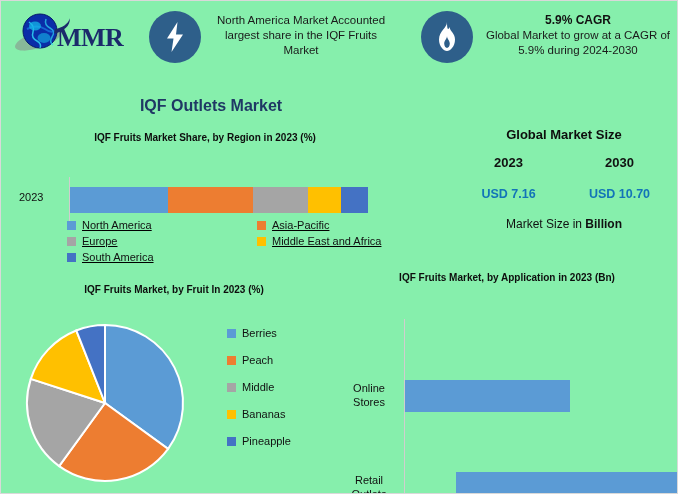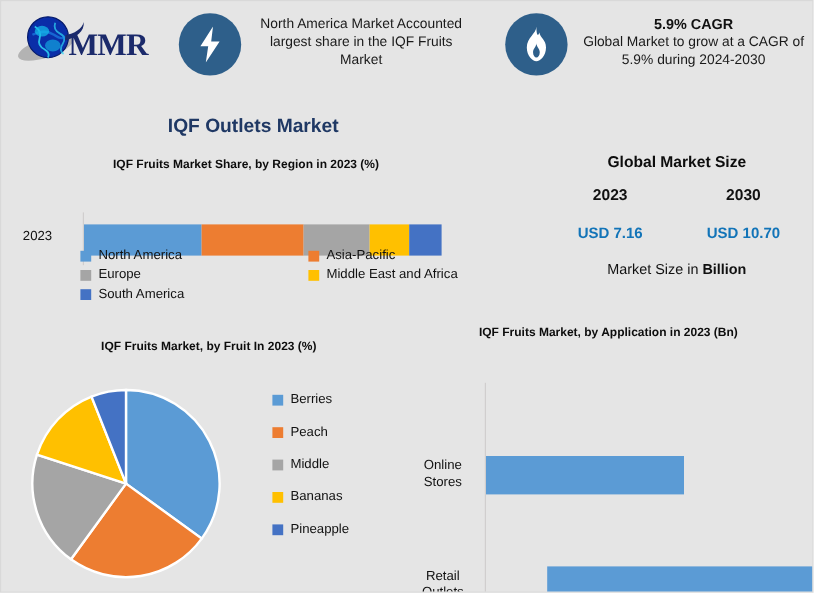--- a/index.html
+++ b/index.html
@@ -7,21 +7,21 @@
     padding: 0;
     background: #ffffff;
   }
   body {
     font-family: "Liberation Sans", sans-serif;
   }
   #infographic {
     position: relative;
     width: 678px;
     height: 494px;
-    background: #e5e5e5;
+    background: #86efac;
     border: 1px solid #d9d9d9;
     box-sizing: border-box;
     overflow: hidden;
   }
 
   
   .logo-wrap {
     position: absolute;
     left: 4px;
     top: 6px;
@@ -162,24 +162,25 @@
     top: 10px;
     height: 26px;
     width: 298px;
     display: flex;
   }
   .region-seg { height: 100%; }
 
   .region-legend {
     position: absolute;
     left: 56px;
-    top: 76px;
+    top: 88px;
     width: 380px;
     display: flex;
     flex-wrap: wrap;
+    text-decoration: underline;
   }
   .legend-item {
     display: flex;
     align-items: center;
     width: 50%;
     font-size: 11px;
     color: #111;
     margin-bottom: 4px;
   }
   .legend-swatch {

